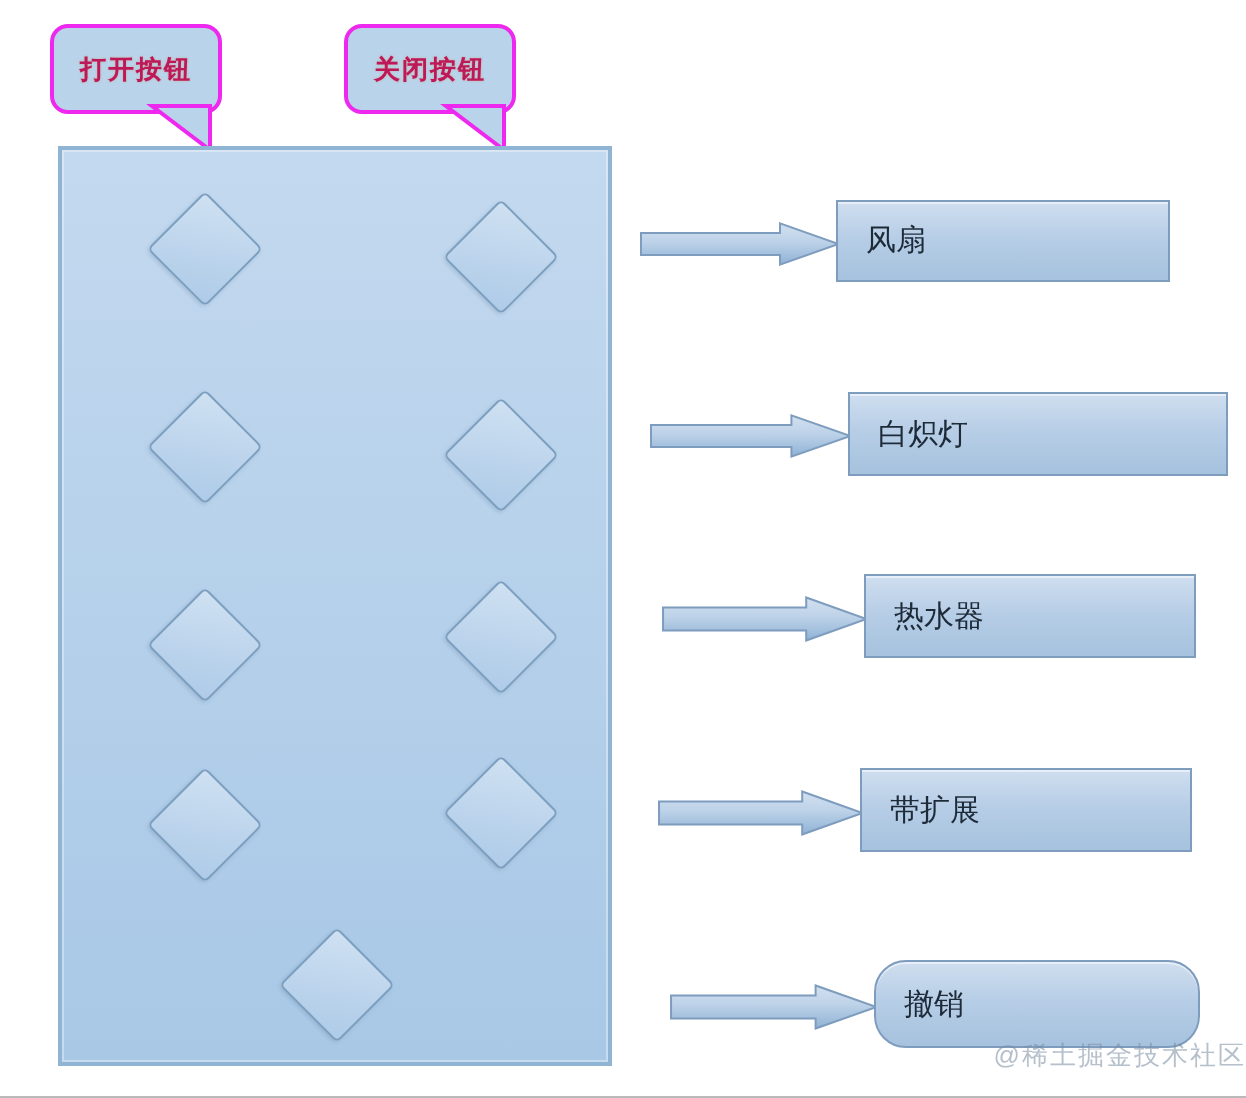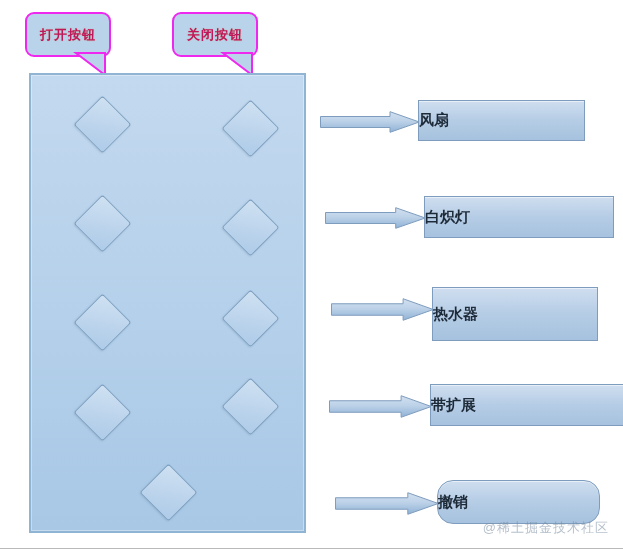--- a/index.html
+++ b/index.html
@@ -77,30 +77,30 @@
     position: absolute;
     box-sizing: border-box;
     background: linear-gradient(180deg, #cfdeef 0%, #b6cde6 48%, #a6c2de 100%);
     border: 1px solid #7e9cbd;
     display: flex;
     align-items: center;
     box-shadow: inset 0 1px 0 rgba(255,255,255,0.5);
   }
   .label-text {
     font-size: 15px;
-    font-weight: bold;
+    font-weight: normal;
     color: #1d2a38;
-    padding-left: 0;
+    padding-left: 14px;
     white-space: nowrap;
   }
 
   
   #watermark {
     position: absolute;
-    right: 14px;
+    right: 0;
     bottom: 12px;
     font-size: 13px;
     color: rgba(120,140,160,0.55);
     letter-spacing: 1px;
     white-space: nowrap;
     pointer-events: none;
   }
   #bottom-rule {
     position: absolute;
     left: 0;
@@ -172,34 +172,34 @@
       <svg class="arrow" width="103" height="23" viewBox="0 0 100 22" preserveAspectRatio="none" style="left: 331px; top: 298px;">
         <defs>
           <linearGradient id="ag2" x1="0" y1="0" x2="0" y2="1">
             <stop offset="0%" stop-color="#d2e0f0"></stop>
             <stop offset="45%" stop-color="#bdd2e8"></stop>
             <stop offset="100%" stop-color="#8fb2d6"></stop>
           </linearGradient>
         </defs>
         <path d="M 0.5 5.5 L 70 5.5 L 70 0.7 L 99.3 11 L 70 21.3 L 70 16.5 L 0.5 16.5 Z" fill="url(#ag2)" stroke="#7e9cbd" stroke-width="1" vector-effect="non-scaling-stroke"></path>
       </svg>
-      <div class="label-box" style="left: 432px; top: 287px; width: 166px; height: 54px;">
+      <div class="label-box" style="left: 432px; top: 287px; width: 166px; height: 42px;">
         <span class="label-text">热水器</span>
       </div>
       <svg class="arrow" width="103" height="23" viewBox="0 0 100 22" preserveAspectRatio="none" style="left: 329px; top: 395px;">
         <defs>
           <linearGradient id="ag3" x1="0" y1="0" x2="0" y2="1">
             <stop offset="0%" stop-color="#d2e0f0"></stop>
             <stop offset="45%" stop-color="#bdd2e8"></stop>
             <stop offset="100%" stop-color="#8fb2d6"></stop>
           </linearGradient>
         </defs>
         <path d="M 0.5 5.5 L 70 5.5 L 70 0.7 L 99.3 11 L 70 21.3 L 70 16.5 L 0.5 16.5 Z" fill="url(#ag3)" stroke="#7e9cbd" stroke-width="1" vector-effect="non-scaling-stroke"></path>
       </svg>
-      <div class="label-box" style="left: 430px; top: 384px; width: 194px; height: 42px;">
+      <div class="label-box" style="left: 430px; top: 384px; width: 166px; height: 42px;">
         <span class="label-text">带扩展</span>
       </div>
       <svg class="arrow" width="104" height="23" viewBox="0 0 100 22" preserveAspectRatio="none" style="left: 335px; top: 492px;">
         <defs>
           <linearGradient id="ag4" x1="0" y1="0" x2="0" y2="1">
             <stop offset="0%" stop-color="#d2e0f0"></stop>
             <stop offset="45%" stop-color="#bdd2e8"></stop>
             <stop offset="100%" stop-color="#8fb2d6"></stop>
           </linearGradient>
         </defs>

